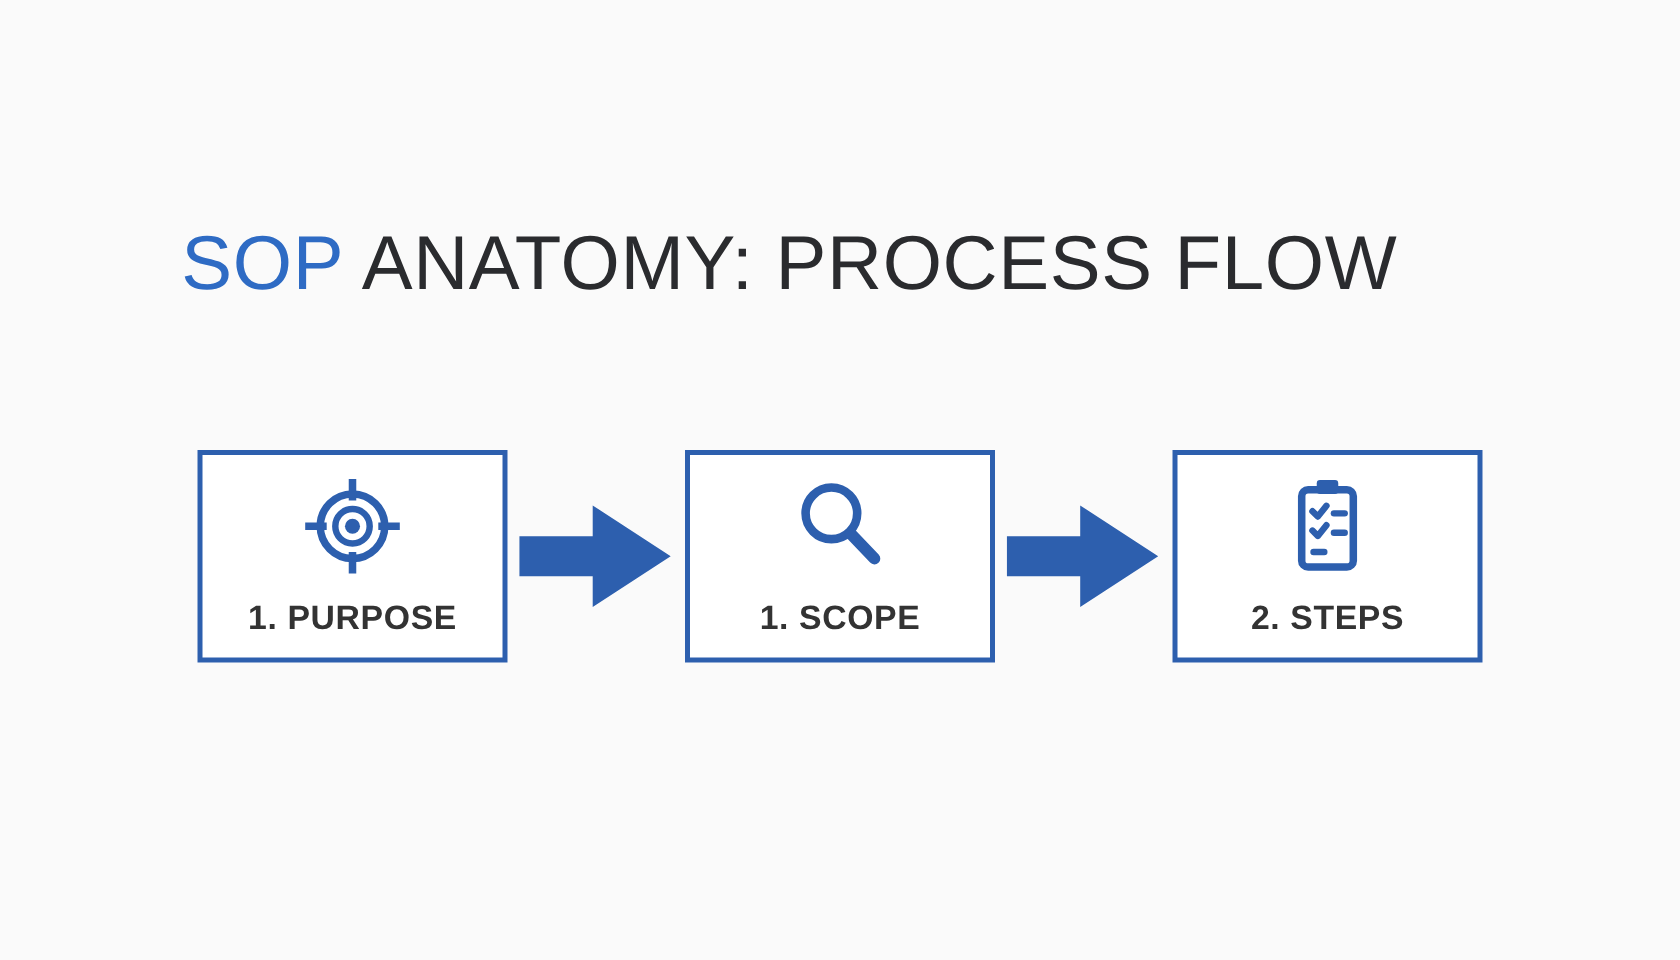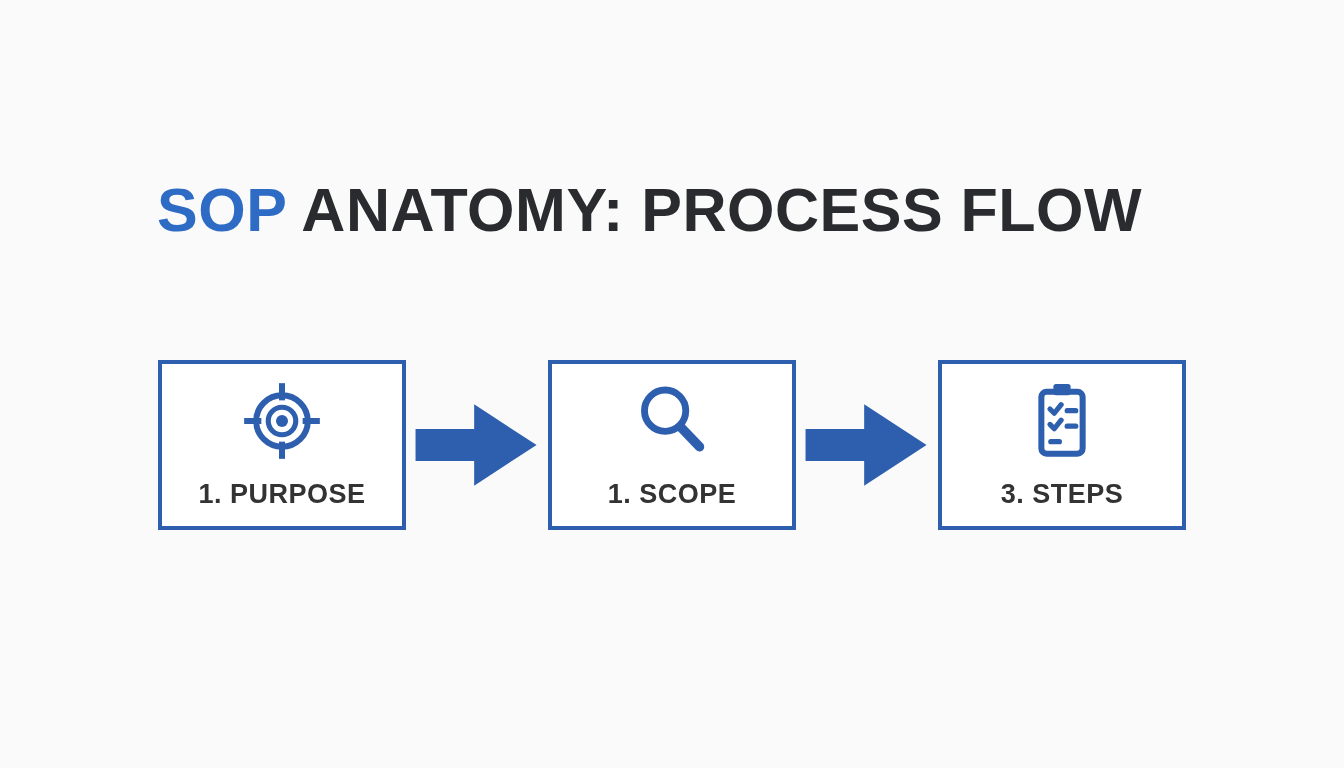--- a/index.html
+++ b/index.html
@@ -16,23 +16,23 @@
     font-family:"Liberation Sans", sans-serif;
     position:relative;
   }
   .canvas{
     position:absolute;
     inset:0;
   }
   .title{
     position:absolute;
     top:175px;
-    left:157px;
+    left:145px;
     font-size:61px;
-    font-weight:700;
+    font-weight:400;
     letter-spacing:0.5px;
     color:var(--text-dark);
     white-space:nowrap;
   }
   .title .accent-word{
     color:var(--title-blue);
     margin-right:14px;
   }
   .flow-row{
     position:absolute;
@@ -136,17 +136,17 @@
         <svg viewBox="0 0 100 100" fill="none" stroke="currentColor" aria-hidden="true">
           <rect x="26" y="16" width="48" height="72" rx="6" stroke-width="7"></rect>
           <rect x="40" y="7" width="20" height="13" rx="3" fill="currentColor" stroke="none"></rect>
           <polyline points="36,36 41,41 49,31" stroke-width="6" stroke-linecap="round" stroke-linejoin="round"></polyline>
           <line x1="56" y1="38" x2="66" y2="38" stroke-width="6" stroke-linecap="round"></line>
           <polyline points="36,54 41,59 49,49" stroke-width="6" stroke-linecap="round" stroke-linejoin="round"></polyline>
           <line x1="56" y1="56" x2="66" y2="56" stroke-width="6" stroke-linecap="round"></line>
           <line x1="37" y1="74" x2="47" y2="74" stroke-width="6" stroke-linecap="round"></line>
         </svg>
       </span>
-      <span class="step-label">3. STEPS</span>
+      <span class="step-label">2. STEPS</span>
     </div>
 
   </div>
 </div>
 
 </body></html>

